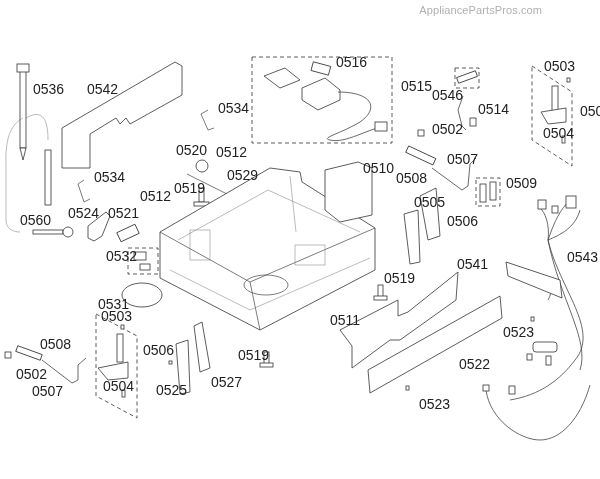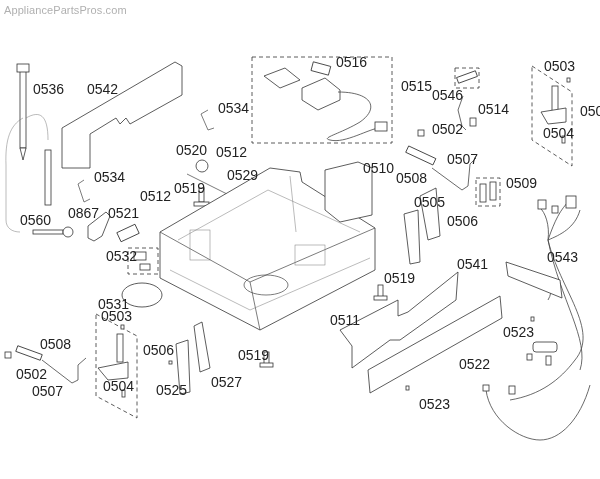--- a/index.html
+++ b/index.html
@@ -1,18 +1,18 @@
 <!DOCTYPE html>
 <html><head>
 <meta charset="utf-8">
 <style>
   html, body { margin: 0; padding: 0; background: #ffffff; }
   body { width: 600px; height: 479px; position: relative; overflow: hidden;
          font-family: "Liberation Sans", sans-serif; }
-  #watermark { position: absolute; top: 4px; left: 4px; width: 525px; text-align: left;
+  #watermark { position: absolute; top: 4px; left: 17px; width: 525px; text-align: right;
                font-size: 11px; color: #b0b0b0; letter-spacing: 0.1px; }
   #diagram { position: absolute; left: 0; top: 0; width: 600px; height: 479px; }
   .lbl { position: absolute; font-size: 14px; color: #222; line-height: 1; white-space: nowrap; }
   .part { fill: #fff; stroke: #333; stroke-width: 0.8; }
   .dash { fill: none; stroke: #333; stroke-width: 0.8; stroke-dasharray: 4 3; }
   .thin { fill: none; stroke: #444; stroke-width: 0.7; }
   .wire { fill: none; stroke: #444; stroke-width: 0.8; }
   .fine { fill: none; stroke: #777; stroke-width: 0.5; }
 </style>
 </head>
@@ -157,37 +157,37 @@
     <div class="lbl" style="left: 33px; top: 82px;">0536</div>
     <div class="lbl" style="left: 87px; top: 82px;">0542</div>
     <div class="lbl" style="left: 218px; top: 101px;">0534</div>
     <div class="lbl" style="left: 176px; top: 143px;">0520</div>
     <div class="lbl" style="left: 216px; top: 145px;">0512</div>
     <div class="lbl" style="left: 227px; top: 168px;">0529</div>
     <div class="lbl" style="left: 174px; top: 181px;">0519</div>
     <div class="lbl" style="left: 94px; top: 170px;">0534</div>
     <div class="lbl" style="left: 140px; top: 189px;">0512</div>
     <div class="lbl" style="left: 20px; top: 213px;">0560</div>
-    <div class="lbl" style="left: 68px; top: 206px;">0867</div>
+    <div class="lbl" style="left: 68px; top: 206px;">0524</div>
     <div class="lbl" style="left: 108px; top: 206px;">0521</div>
     <div class="lbl" style="left: 336px; top: 55px;">0516</div>
     <div class="lbl" style="left: 401px; top: 79px;">0515</div>
     <div class="lbl" style="left: 363px; top: 161px;">0510</div>
     <div class="lbl" style="left: 432px; top: 88px;">0546</div>
     <div class="lbl" style="left: 478px; top: 102px;">0514</div>
     <div class="lbl" style="left: 432px; top: 122px;">0502</div>
     <div class="lbl" style="left: 447px; top: 152px;">0507</div>
     <div class="lbl" style="left: 396px; top: 171px;">0508</div>
     <div class="lbl" style="left: 506px; top: 176px;">0509</div>
     <div class="lbl" style="left: 544px; top: 59px;">0503</div>
     <div class="lbl" style="left: 580px; top: 104px;">0501</div>
     <div class="lbl" style="left: 543px; top: 126px;">0504</div>
     <div class="lbl" style="left: 386px; top: 195px; padding-left: 28px;">0505</div>
     <div class="lbl" style="left: 447px; top: 214px;">0506</div>
-    <div class="lbl" style="left: 547px; top: 250px;">0543</div>
+    <div class="lbl" style="left: 567px; top: 250px;">0543</div>
     <div class="lbl" style="left: 106px; top: 249px;">0532</div>
     <div class="lbl" style="left: 98px; top: 277px; margin-top: 20px;">0531</div>
     <div class="lbl" style="left: 384px; top: 271px;">0519</div>
     <div class="lbl" style="left: 457px; top: 257px;">0541</div>
     <div class="lbl" style="left: 330px; top: 313px;">0511</div>
     <div class="lbl" style="left: 503px; top: 325px;">0523</div>
     <div class="lbl" style="left: 101px; top: 309px;">0503</div>
     <div class="lbl" style="left: 40px; top: 337px;">0508</div>
     <div class="lbl" style="left: 143px; top: 343px;">0506</div>
     <div class="lbl" style="left: 16px; top: 367px;">0502</div>

